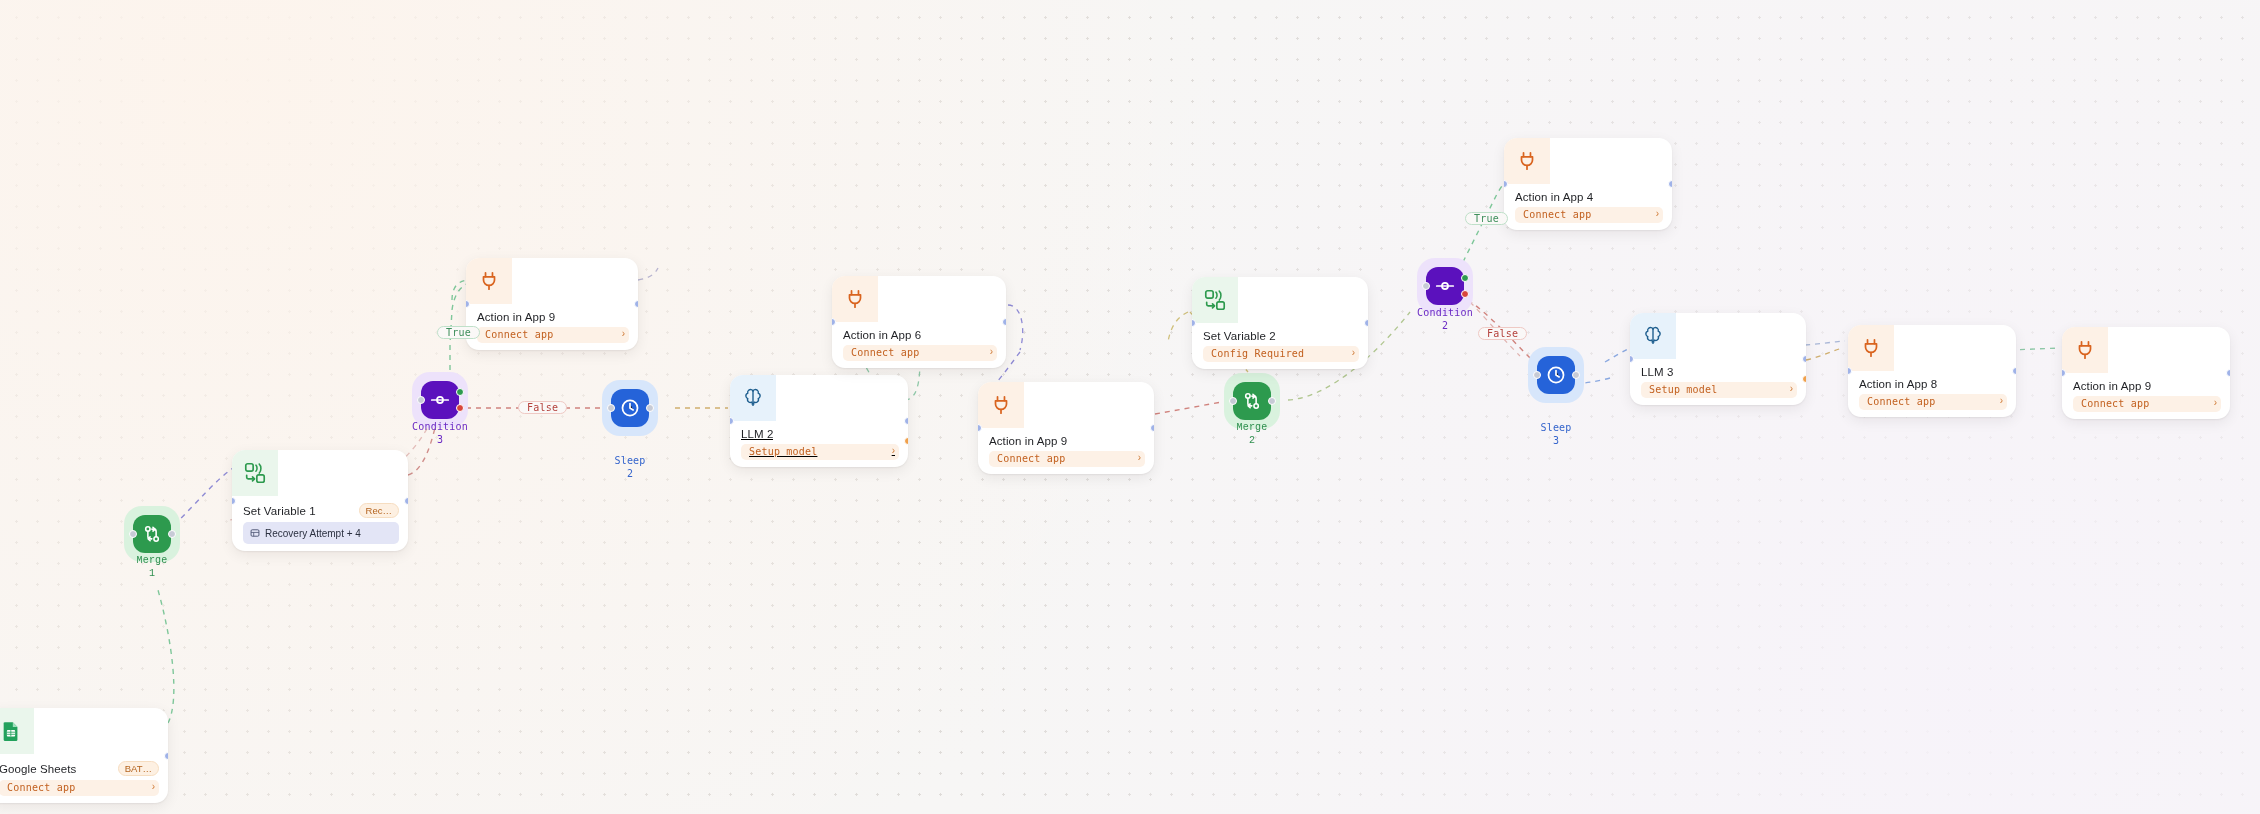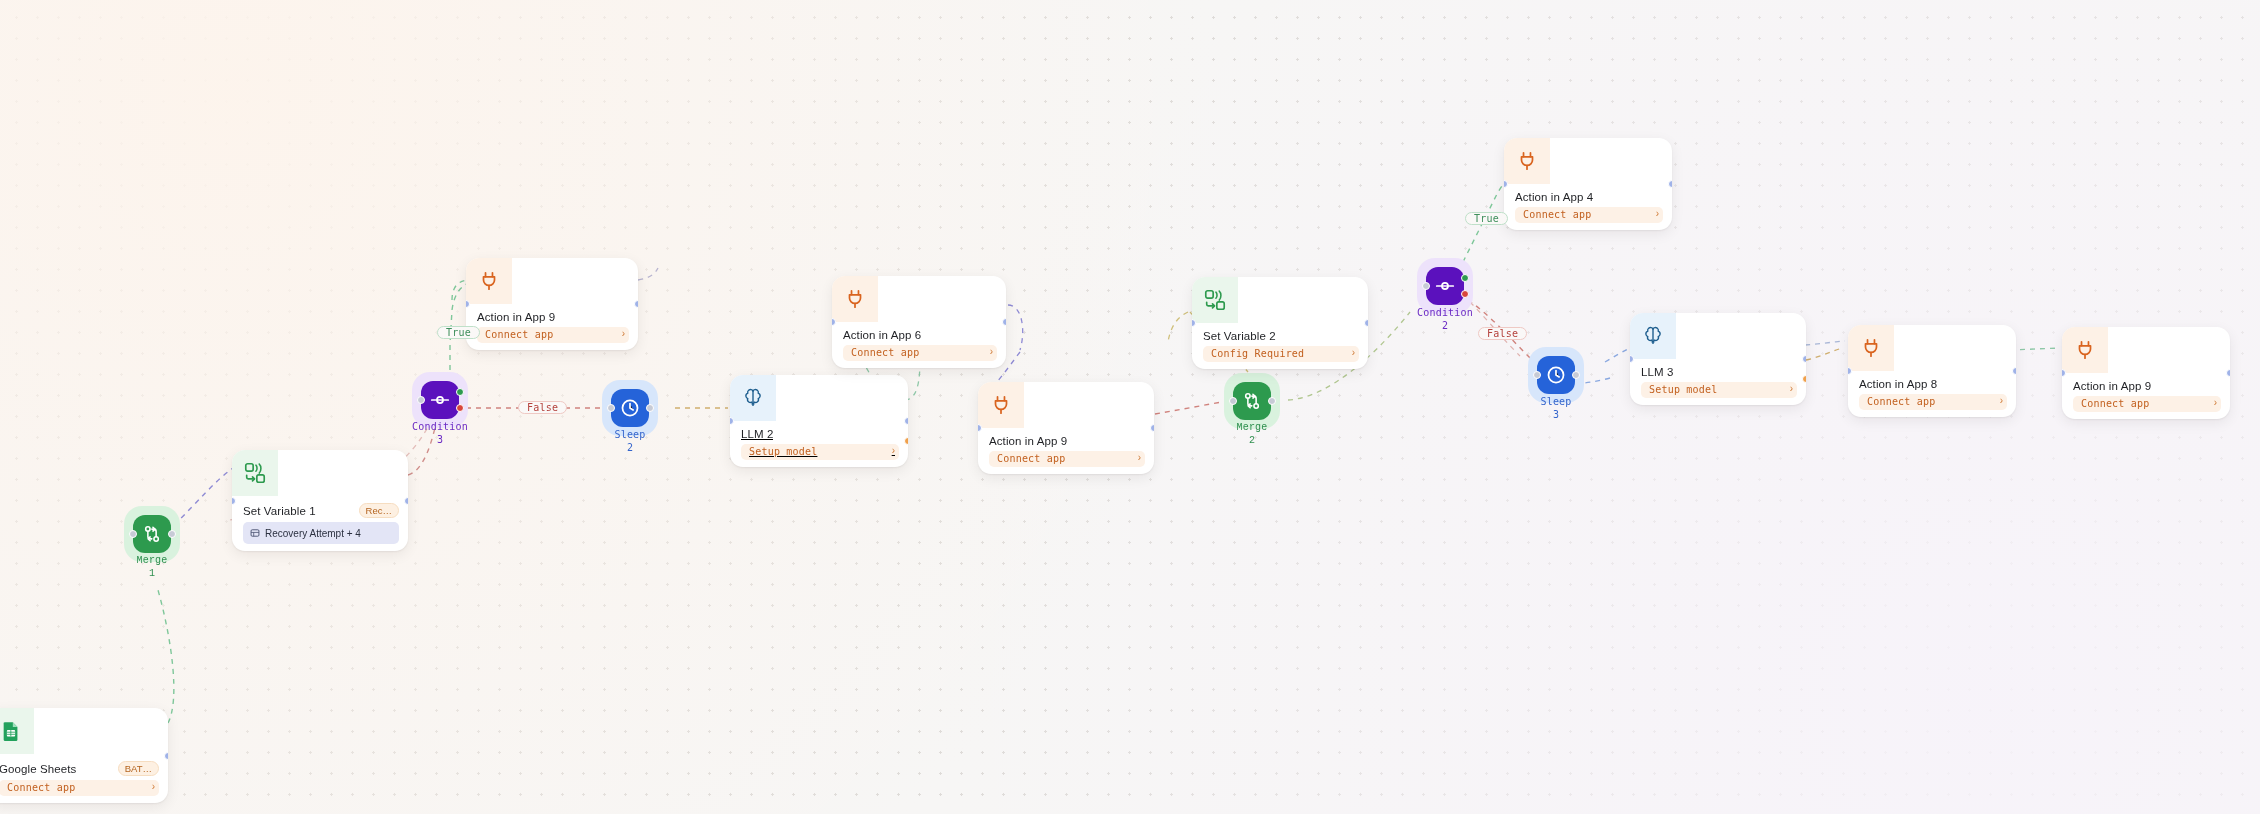--- a/index.html
+++ b/index.html
@@ -124,21 +124,21 @@
     z-index: 5;
   }
   .n-purple { background: #5b11bd; }
   .h-purple { background: #ede2fb; }
   .t-purple { color: #6b2bc4; }
   .n-green  { background: #2d9a4e; }
   .h-green  { background: #d9f2de; }
   .t-green  { color: #2f8f4f; font-family: Liberation Mono, monospace; }
   .n-blue   { background: #2563d9; }
   .h-blue   { background: #d7e6fb; }
-  .t-blue   { color: #3565cc; }
+  .t-blue   { color: #3565cc; margin-top: 26px; }
 
   .rport {
     position: absolute;
     width: 8px; height: 8px; border-radius: 50%;
     border: 1.5px solid #ffffff;
     z-index: 7;
   }
   .rp-gray { background: #c7cbd6; }
   .rp-ok   { background: #2d9a4e; }
   .rp-no   { background: #d8453c; }

